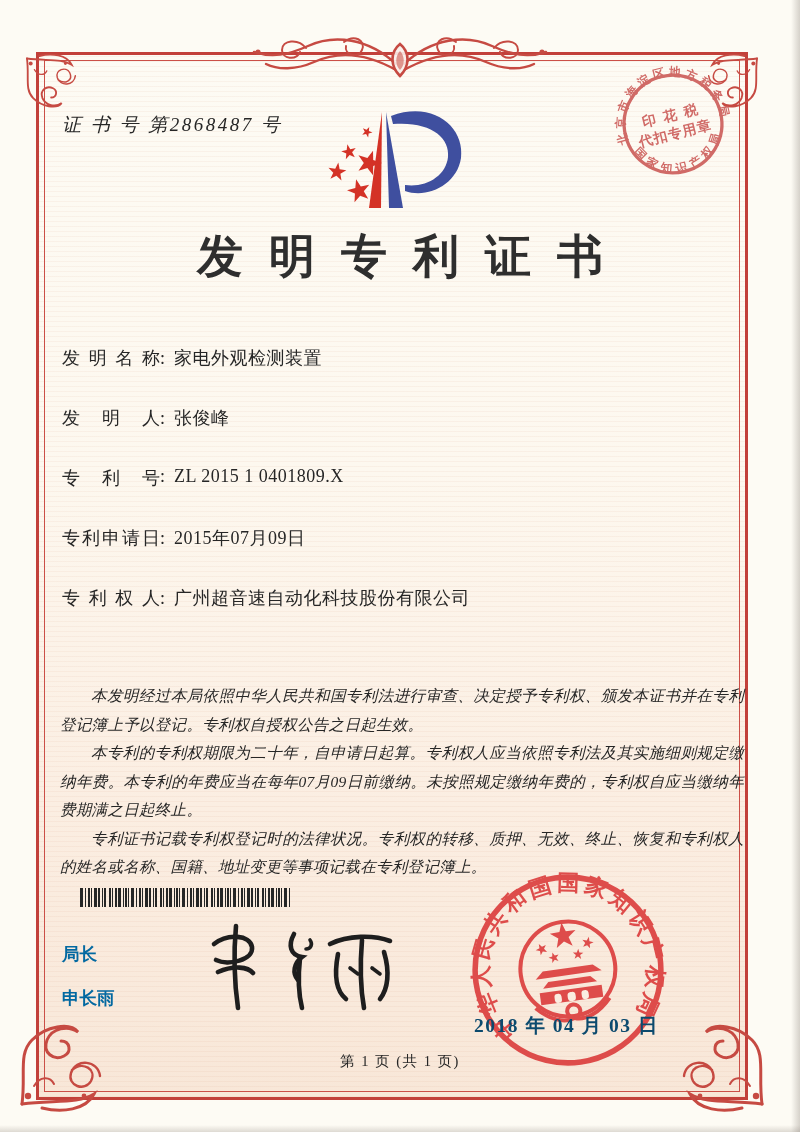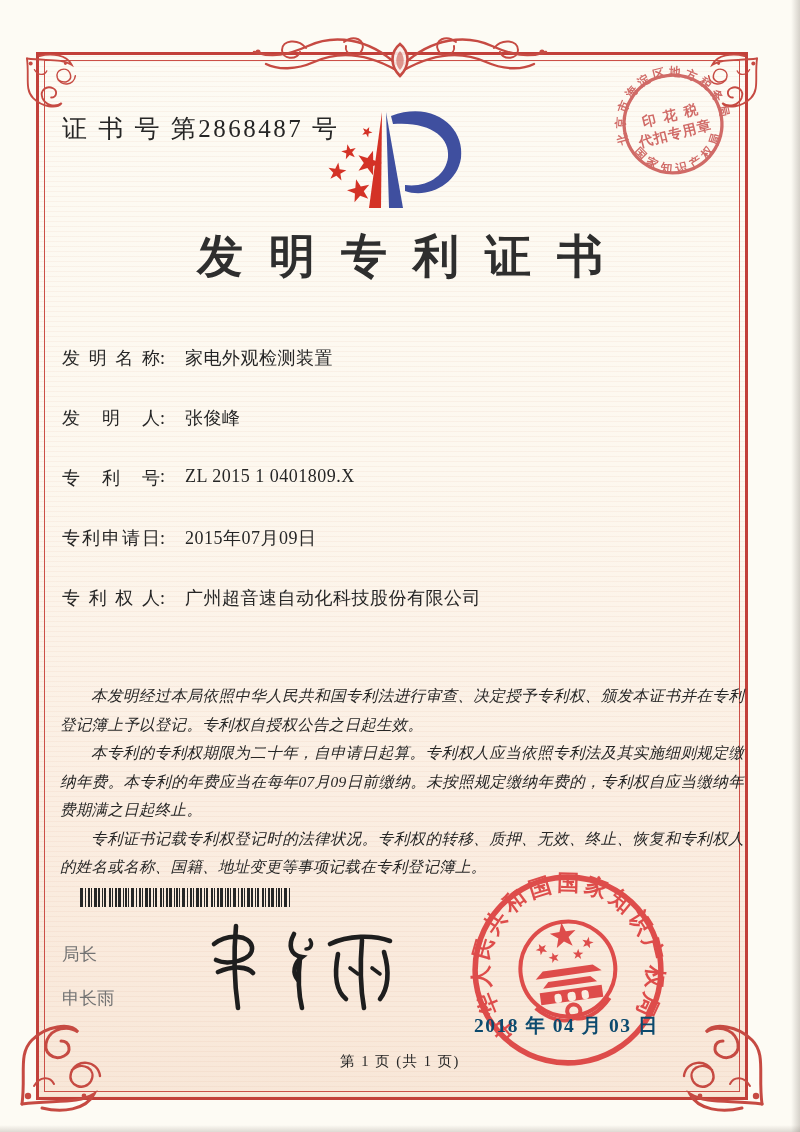--- a/index.html
+++ b/index.html
@@ -24,44 +24,44 @@
       linear-gradient(180deg,#fdfbf4 0%, #fdf8ef 40%, #fbeee2 72%, #f8e7d8 100%);
   }
   
   #frame-outer { position:absolute; left:36px; top:52px; width:712px; height:1048px;
     border:3px solid #c2403a; z-index:5; }
   #frame-inner { position:absolute; left:44px; top:60px; width:696px; height:1032px;
     border:1.5px solid #cb4f47; z-index:5; }
 
   .orn { position:absolute; z-index:6; }
 
-  #cert-no { position:absolute; left:62px; top:112px; font-size:25px; letter-spacing:2.5px; z-index:10; }
+  #cert-no { position:absolute; left:62px; top:112px; font-size:19px; letter-spacing:2.5px; z-index:10;font-style:italic; }
 
   #logo { position:absolute; left:312px; top:100px; z-index:10; }
 
   #tax-stamp { position:absolute; left:601px; top:52px; z-index:12; opacity:.92; }
 
   #title { position:absolute; left:0; top:226px; width:800px; text-align:center;
     font-size:46px; font-weight:bold; letter-spacing:26px; margin-right:-26px;
     text-indent:26px; color:#2e2e2e; z-index:10; }
 
   #fields { position:absolute; left:62px; top:346px; width:660px; z-index:10; }
   .frow { height:60px; font-size:18px; white-space:nowrap; }
   .flabel { display:inline-block; width:98px; text-align:justify; text-align-last:justify; vertical-align:top; }
   .fcolon { display:inline-block; }
-  .fvalue { display:inline-block; margin-left:20px; letter-spacing:.5px;font-family:Liberation Serif, serif; }
+  .fvalue { display:inline-block; margin-left:9px; letter-spacing:.5px;font-family:Liberation Serif, serif; }
 
   #paras { position:absolute; left:60px; top:682px; width:684px; z-index:10;font-style:italic; }
   #paras p { font-size:15.5px; line-height:28.5px; text-align:justify; text-indent:2em;
     letter-spacing:.3px; }
 
   #barcode { position:absolute; left:80px; top:888px; z-index:10; }
 
   #sig-block { position:absolute; left:62px; top:942px; z-index:10;
-    font-family:"Liberation Sans","DejaVu Sans",sans-serif; font-size:17.5px; color:#737373; }
+    font-family:"Liberation Sans","DejaVu Sans",sans-serif; font-size:17.5px; color:#0369a1;font-weight:bold; }
   #sig-role { display:block; margin-bottom:20px; }
   #signature { position:absolute; left:198px; top:918px; z-index:11; }
 
   #main-seal { position:absolute; left:462px; top:864px; z-index:9; opacity:.93; }
   #issue-date { position:absolute; left:474px; top:1012px; z-index:12;
     font-size:19.5px; font-weight:bold; letter-spacing:1.5px; color:#0c4a6e; }
 
   #page-footer { position:absolute; left:0; top:1052px; width:800px; text-align:center;
     font-size:14.5px; letter-spacing:1.5px; z-index:10; }
 </style>

